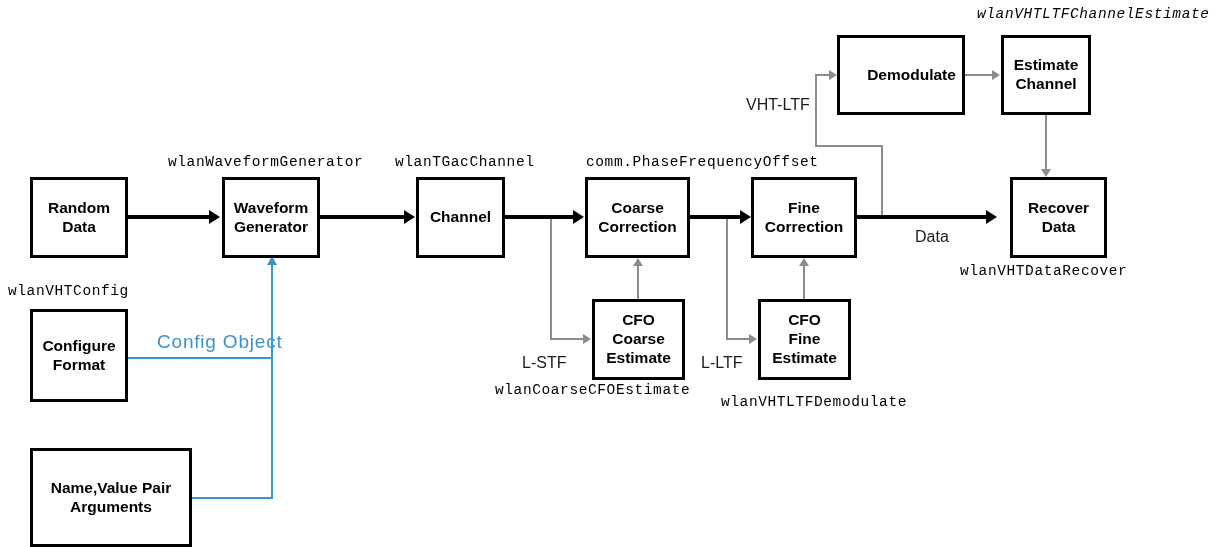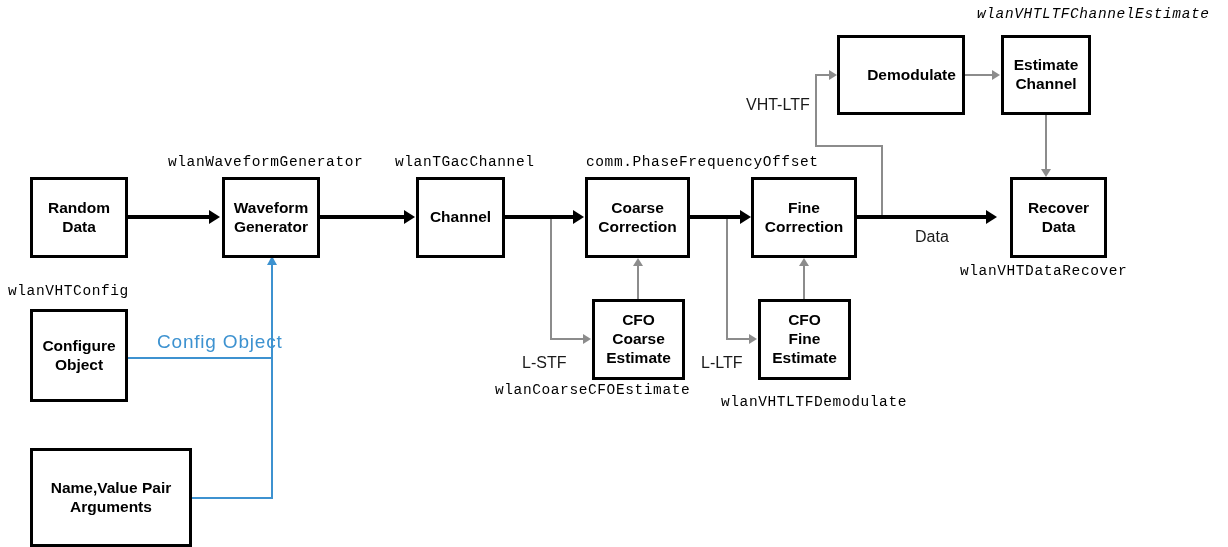--- a/index.html
+++ b/index.html
@@ -187,18 +187,18 @@
 
   <div class="block" style="left:837px;top:35px;width:128px;height:80px;padding-left:21px;">Demodulate</div>
 
   <div class="block" style="left:1001px;top:35px;width:90px;height:80px;">Estimate
 Channel</div>
 
   <div class="block" style="left:998px;top:177px;width:97px;height:81px;margin-left:12px;">Recover
 Data</div>
 
   <div class="block" style="left:30px;top:309px;width:98px;height:93px;">Configure
-Object</div>
+Format</div>
 
   <div class="block" style="left:30px;top:448px;width:162px;height:99px;">Name,Value Pair
 Arguments</div>
 
 </div>
 
 </body></html>

